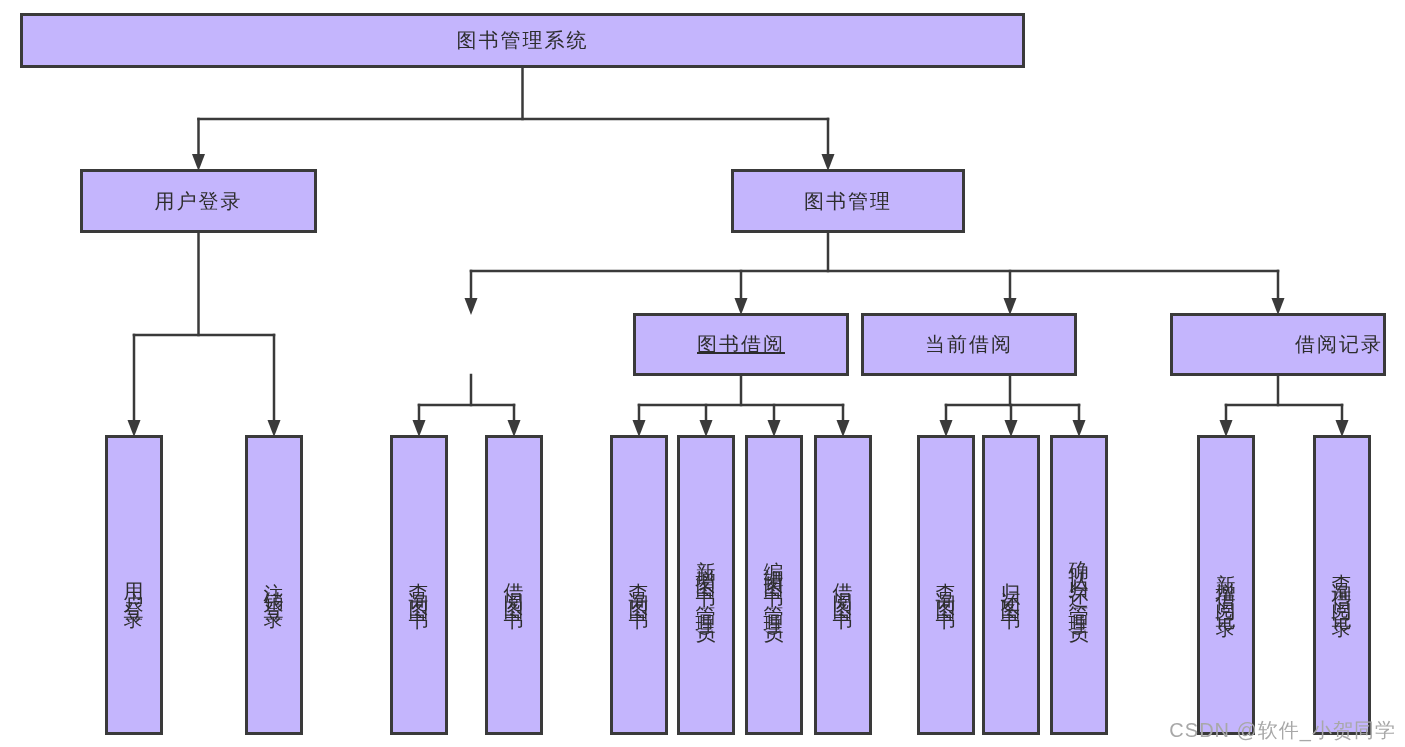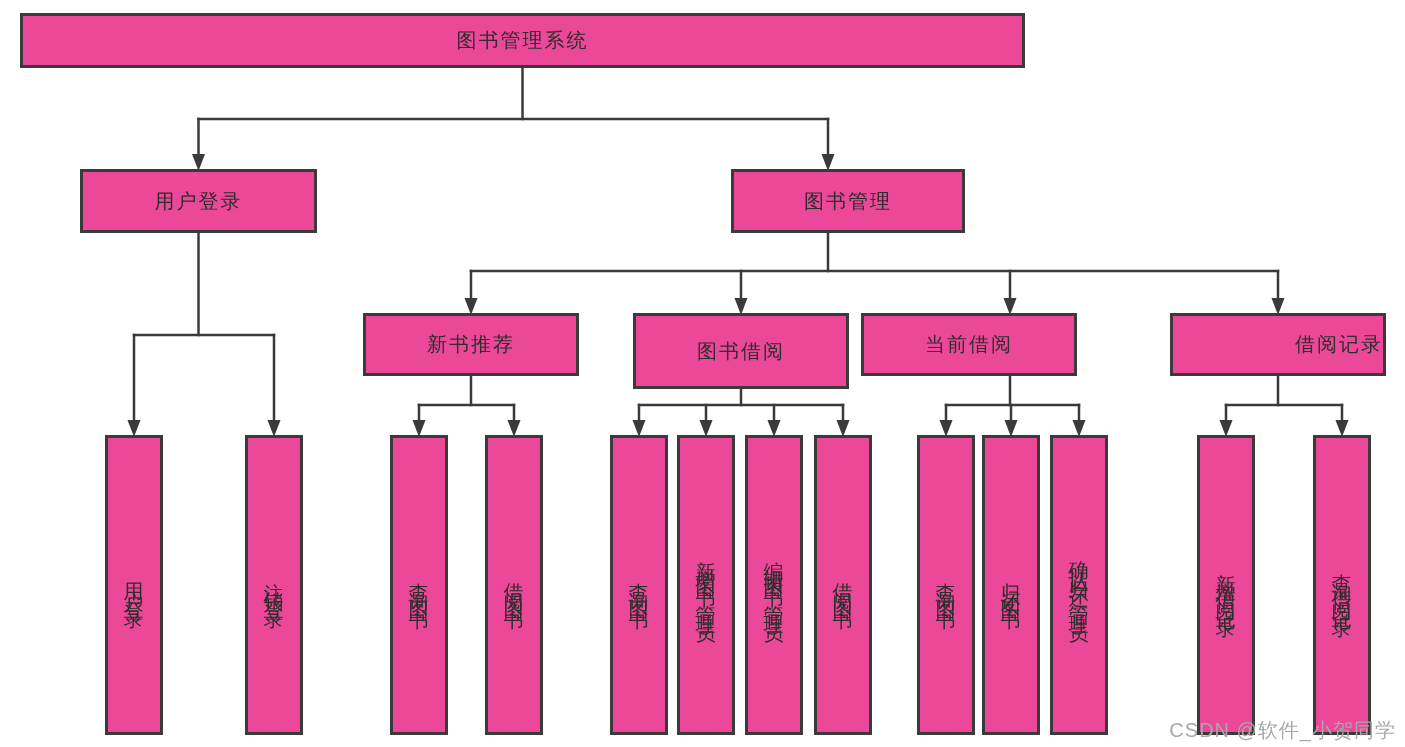--- a/index.html
+++ b/index.html
@@ -5,21 +5,21 @@
   html,body{margin:0;padding:0;background:#ffffff;}
   #canvas{
     position:relative;width:1405px;height:747px;background:var(--bg,#ffffff);
     font-family:"Liberation Sans","DejaVu Sans",sans-serif;overflow:hidden;
   }
   #connectors{position:absolute;left:0;top:0;}
   #nodes{position:absolute;left:0;top:0;width:100%;height:100%;}
   .node{
     position:absolute;box-sizing:border-box;
     border:3px solid var(--border,#3a3a3a);
-    background:#ec4899;
+    background:#c4b5fd;
     display:flex;align-items:center;justify-content:center;
     color:var(--text,#2d2d2d);
   }
   .node.horizontal{font-size:20px;letter-spacing:2px;white-space:nowrap;}
   .node.vertical{font-size:20px;}
   .node.vertical .label{
     writing-mode:vertical-rl;
     text-orientation:mixed;
     letter-spacing:9px;
     line-height:1.1;
@@ -105,24 +105,21 @@
   <div id="nodes">
       <div class="node horizontal" style="left: 20px; top: 13px; width: 1005px; height: 55px;">
         <span class="label">图书管理系统</span>
       </div>
       <div class="node horizontal" style="left: 80px; top: 169px; width: 237px; height: 64px;">
         <span class="label">用户登录</span>
       </div>
       <div class="node horizontal" style="left: 711px; top: 169px; width: 234px; height: 64px; margin-left: 20px;">
         <span class="label">图书管理</span>
       </div>
-      <div class="node horizontal" style="left: 363px; top: 313px; width: 216px; height: 63px;">
-        <span class="label">新书推荐</span>
-      </div>
-      <div class="node horizontal" style="left: 633px; top: 313px; width: 216px; height: 76px;">
+      <div class="node horizontal" style="left: 633px; top: 313px; width: 216px; height: 63px; text-decoration: underline;">
         <span class="label">图书借阅</span>
       </div>
       <div class="node horizontal" style="left: 861px; top: 313px; width: 216px; height: 63px;">
         <span class="label">当前借阅</span>
       </div>
       <div class="node horizontal" style="left: 1170px; top: 313px; width: 216px; height: 63px; justify-content: flex-end;">
         <span class="label">借阅记录</span>
       </div>
       <div class="node vertical" style="left: 105px; top: 435px; width: 58px; height: 300px;">
         <span class="label">用户登录</span>

